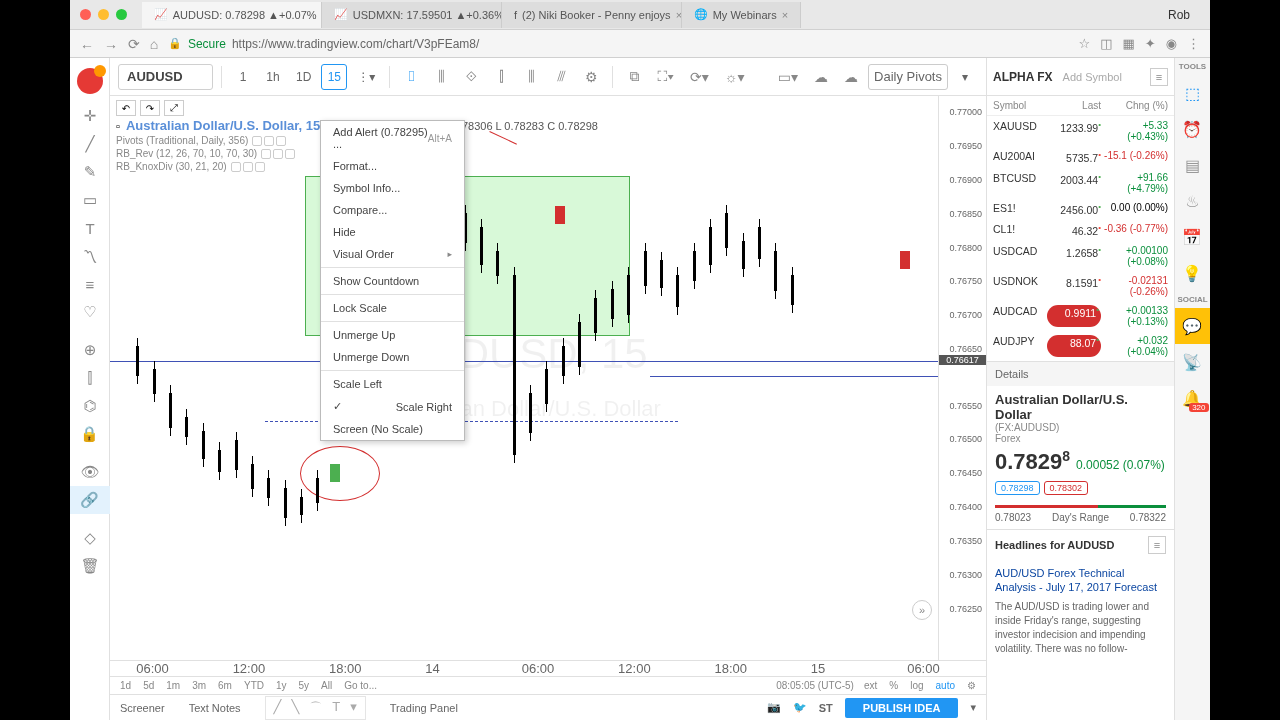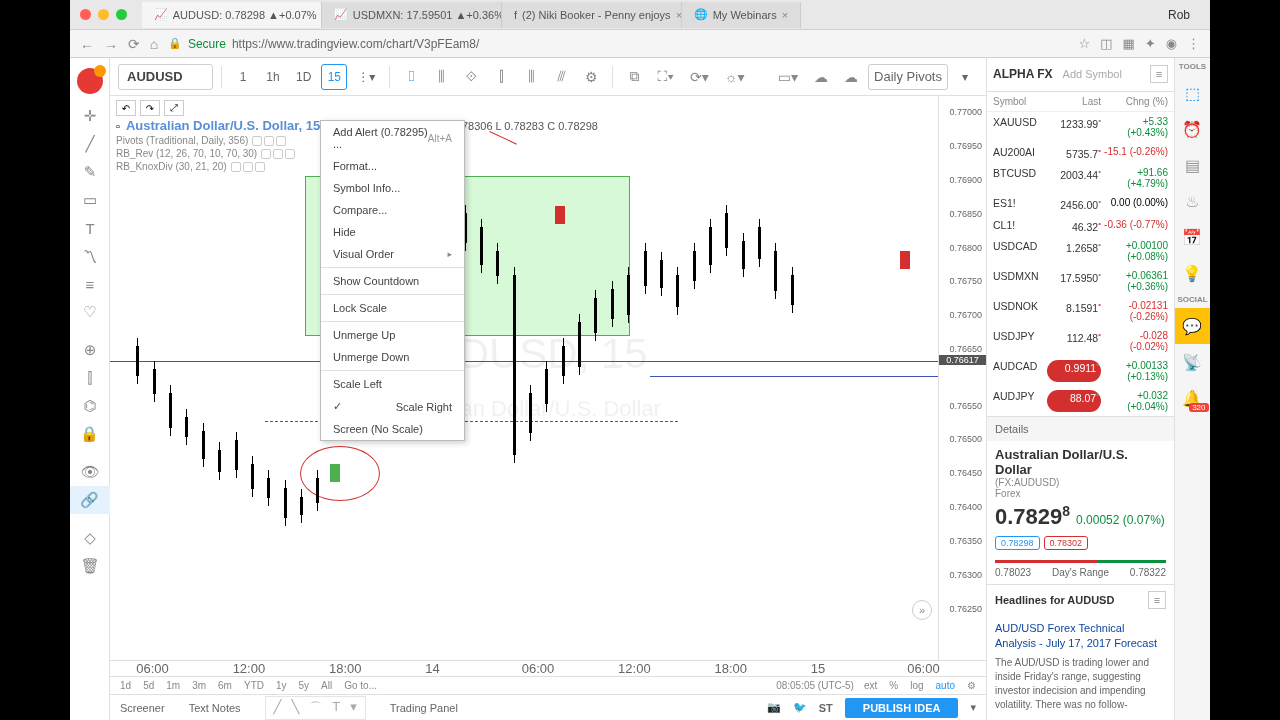--- a/index.html
+++ b/index.html
@@ -509,33 +509,23 @@
             <span class="wl-sym">CL1!</span>
             <span class="wl-last">46.32<sup class="dn">•</sup></span>
             <span class="wl-chg dn">-0.36 (-0.77%)</span>
           </div>
           <div class="wl-row">
             <span class="wl-sym">USDCAD</span>
             <span class="wl-last">1.2658<sup class="">•</sup></span>
             <span class="wl-chg up">+0.00100 (+0.08%)</span>
           </div>
           <div class="wl-row">
-            <span class="wl-sym">USDMXN</span>
-            <span class="wl-last">17.5950<sup class="">•</sup></span>
-            <span class="wl-chg up">+0.06361 (+0.36%)</span>
-          </div>
-          <div class="wl-row">
             <span class="wl-sym">USDNOK</span>
             <span class="wl-last">8.1591<sup class="dn">•</sup></span>
             <span class="wl-chg dn">-0.02131 (-0.26%)</span>
-          </div>
-          <div class="wl-row">
-            <span class="wl-sym">USDJPY</span>
-            <span class="wl-last">112.48<sup class="dn">•</sup></span>
-            <span class="wl-chg dn">-0.028 (-0.02%)</span>
           </div>
           <div class="wl-row">
             <span class="wl-sym">AUDCAD</span>
             <span class="wl-last badge-red">0.9911<sup class="">•</sup></span>
             <span class="wl-chg up">+0.00133 (+0.13%)</span>
           </div>
           <div class="wl-row">
             <span class="wl-sym">AUDJPY</span>
             <span class="wl-last badge-red">88.07<sup class="">•</sup></span>
             <span class="wl-chg up">+0.032 (+0.04%)</span>

